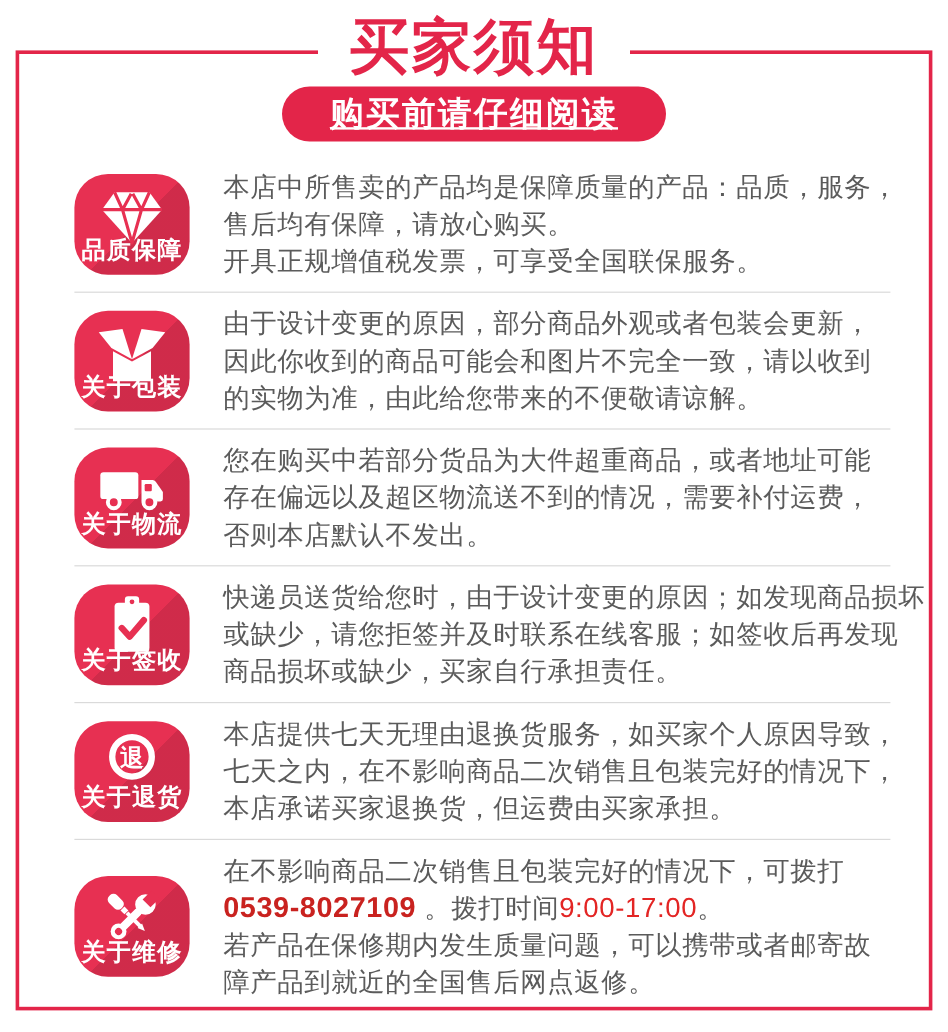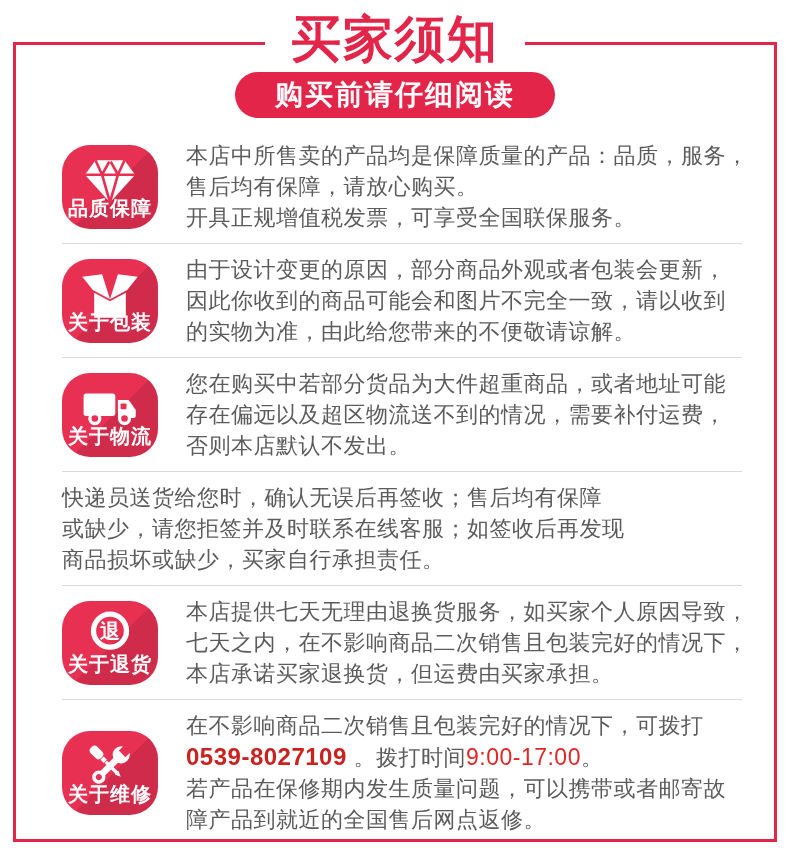--- a/index.html
+++ b/index.html
@@ -15,21 +15,21 @@
     font-family:"Liberation Sans","DejaVu Sans",sans-serif;}
   .stage{position:relative;width:790px;height:860px;background:#fff;padding-left:22px;}
   .frame{position:absolute;left:13px;top:42px;width:764px;height:800px;
     border:3px solid var(--accent);}
   .page-title{position:absolute;top:6px;left:50%;transform:translateX(-50%);
     background:#fff;padding:0 26px;font-size:50px;line-height:66px;font-weight:bold;
     color:var(--accent);white-space:nowrap;z-index:2;letter-spacing:2px;}
   .subtitle-pill{position:absolute;top:72px;left:50%;transform:translateX(-50%);
     background:var(--accent);color:#fff;font-size:28px;font-weight:bold;
     line-height:46px;padding:0 40px;border-radius:24px;white-space:nowrap;z-index:2;
-    letter-spacing:2px;}
+    letter-spacing:2px;text-decoration:underline;}
   .content{position:absolute;left:62px;top:130px;width:680px;z-index:1;}
   .row{display:flex;align-items:center;gap:28px;padding:10px 0;
     border-bottom:1px solid var(--divider);min-height:113px;}
   .row:last-child{border-bottom:none;}
   .iconbox{position:relative;flex:0 0 96px;width:96px;height:84px;border-radius:28px;
     background:var(--icon-red);overflow:hidden;display:flex;flex-direction:column;
     align-items:center;justify-content:flex-end;}
   .iconbox::after{content:"";position:absolute;inset:0;
     background:linear-gradient(135deg,rgba(0,0,0,0) 52%,rgba(0,0,0,0.10) 52%);}
   .icn{position:absolute;top:2px;left:50%;transform:translateX(-50%);width:66px;height:66px;z-index:1;}
@@ -104,22 +104,33 @@
         <span class="icnlabel">关于物流</span>
       </div>
       <div class="textcol">
         <div class="line">您在购买中若部分货品为大件超重商品，或者地址可能</div>
         <div class="line">存在偏远以及超区物流送不到的情况，需要补付运费，</div>
         <div class="line">否则本店默认不发出。</div>
       </div>
     </div>
 
     <div class="row">
+      <div class="iconbox">
+        <span class="icn">
+          <svg viewBox="0 0 100 100">
+            <rect class="f-w" x="28" y="20" width="44" height="62" rx="5"></rect>
+            <rect class="f-w" x="41" y="12" width="18" height="13" rx="4"></rect>
+            <circle class="f-red" cx="50" cy="19" r="3"></circle>
+            <path class="s-red" stroke-width="8" stroke-linecap="round" stroke-linejoin="round" d="M37 52 l10 11 l18 -21"></path>
+          </svg>
+        </span>
+        <span class="icnlabel">关于签收</span>
+      </div>
       <div class="textcol">
-        <div class="line">快递员送货给您时，确认无误后再签收；售后均有保障</div>
+        <div class="line">快递员送货给您时，由于设计变更的原因；如发现商品损坏</div>
         <div class="line">或缺少，请您拒签并及时联系在线客服；如签收后再发现</div>
         <div class="line">商品损坏或缺少，买家自行承担责任。</div>
       </div>
     </div>
 
     <div class="row">
       <div class="iconbox">
         <span class="icn">
           <svg viewBox="0 0 100 100">
             <circle class="s-w" cx="50" cy="42" r="25" stroke-width="8"></circle>

